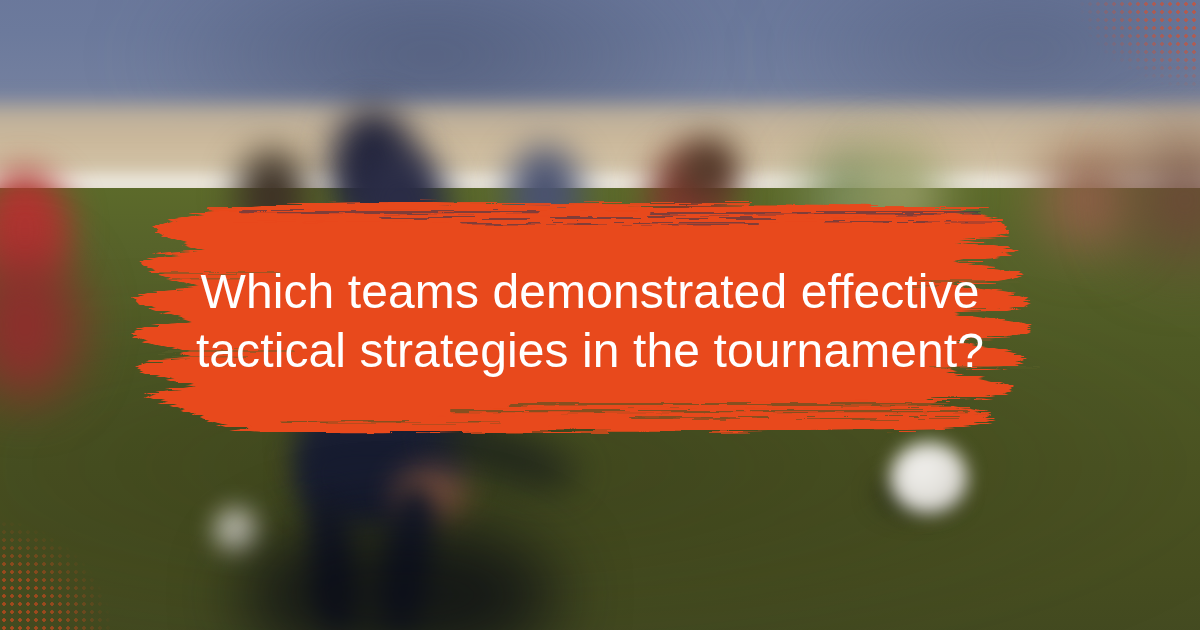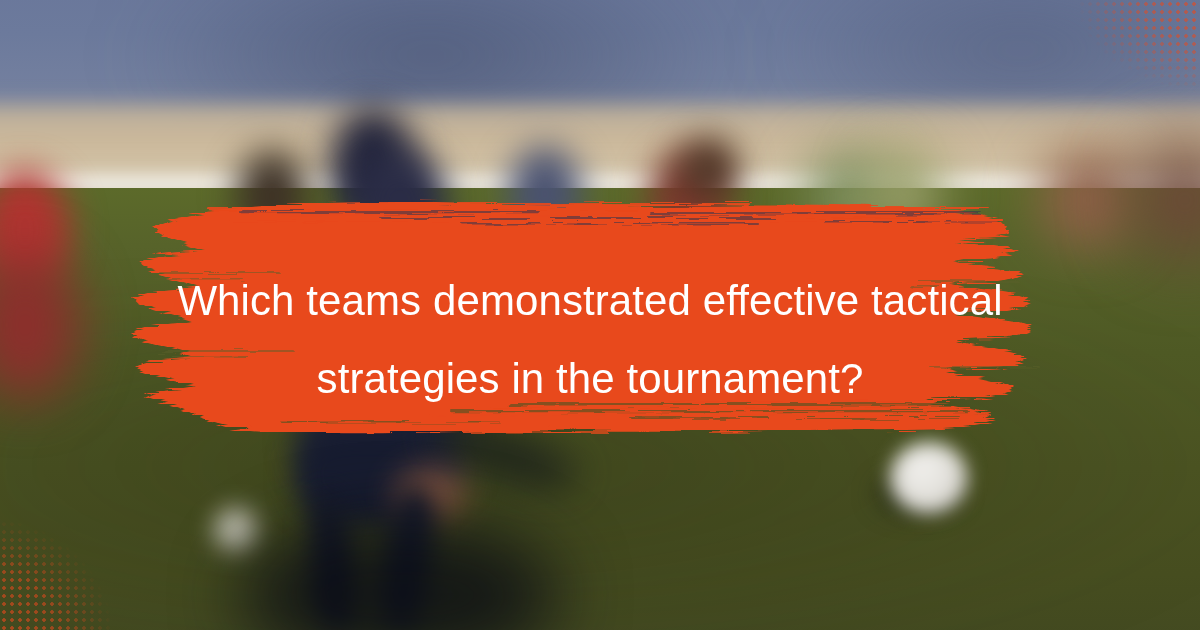--- a/index.html
+++ b/index.html
@@ -220,22 +220,22 @@
   #paint-stroke svg { display: block; width: 100%; height: 100%; overflow: visible; }
 
   
   #headline {
     position: absolute;
     left: 175px;
     top: 262px;
     width: 830px;
     text-align: center;
     color: #ffffff;
-    font-size: 42px;
-    line-height: 78px;
+    font-size: 48px;
+    line-height: 59px;
     font-weight: 400;
     letter-spacing: .1px;
     white-space: pre-line;
   }
 </style>
 </head>
 <body>
 
 <div id="canvas">
 

